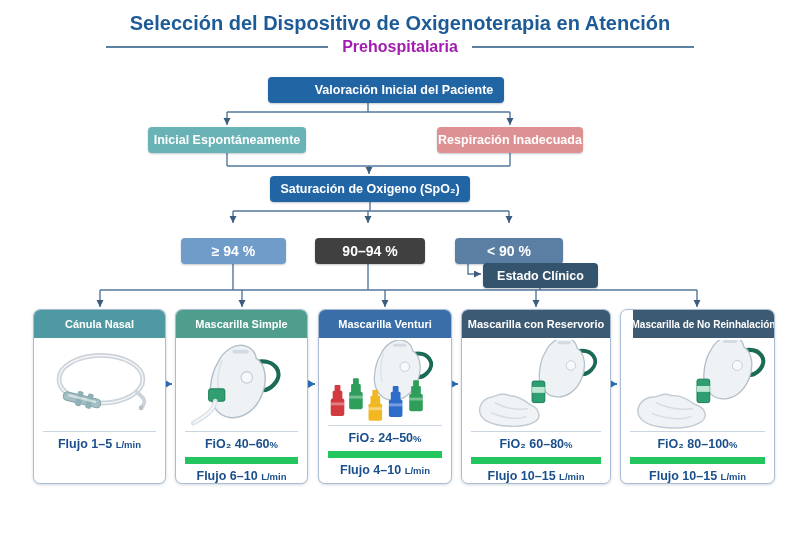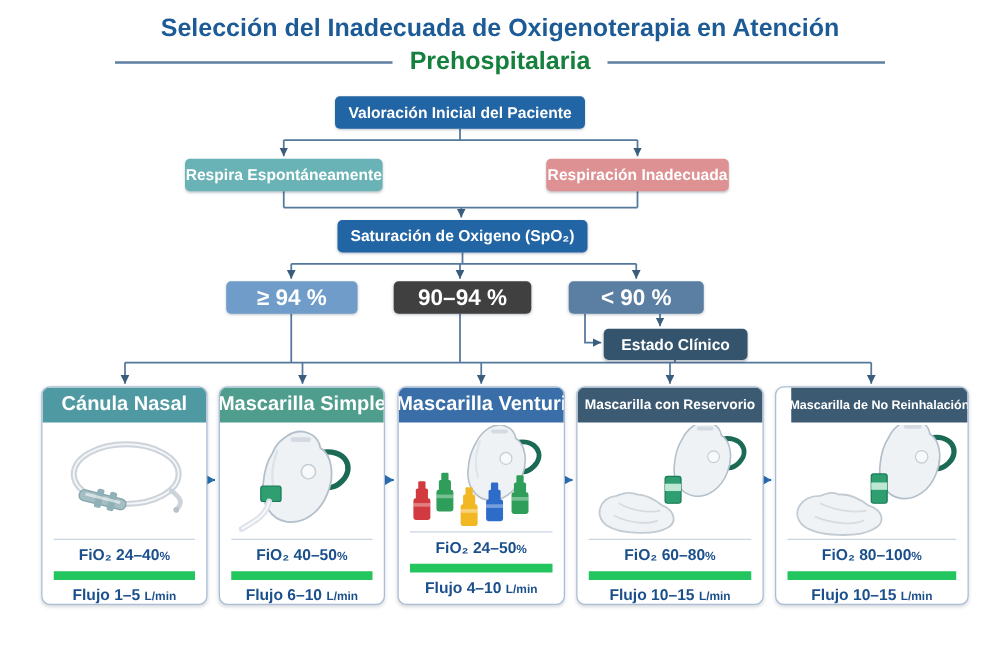--- a/index.html
+++ b/index.html
@@ -4,37 +4,37 @@
 <style>
   html,body{margin:0;padding:0;background:#fff;}
   body{width:800px;height:533px;overflow:hidden;font-family:"Liberation Sans","DejaVu Sans",sans-serif;}
   #canvas{position:relative;width:800px;height:533px;background:#fff;}
 
   
   .title-wrap{position:absolute;top:12px;left:0;width:100%;text-align:center;}
   .title-l1{font-size:20px;font-weight:bold;color:#1d5b97;}
   .title-l2-row{display:flex;align-items:center;justify-content:center;margin-top:3px;}
   .title-rule{width:222px;border-top:2px solid #5d7fa0;height:0;}
-  .title-l2{font-size:20px;font-weight:bold;color:#15803d;margin:0 14px;}
+  .title-l2{font-size:16px;font-weight:bold;color:#a21caf;margin:0 14px;}
 
   
   .node{position:absolute;display:flex;align-items:center;justify-content:center;
         color:#fff;font-weight:bold;border-radius:4px;font-size:12.5px;
         box-shadow:0 1px 2px rgba(20,40,60,.25);white-space:nowrap;}
-  .node.range{font-size:18px;}
+  .node.range{font-size:14px;margin-top:13px;}
 
   
   #connectors{position:absolute;left:0;top:0;width:800px;height:533px;pointer-events:none;}
 
   
   .card{position:absolute;top:309px;height:175px;background:#fff;
         border:1.5px solid #a9bed4;border-radius:7px;overflow:hidden;
         box-shadow:0 1px 3px rgba(20,40,60,.18);box-sizing:border-box;}
   .card-head{height:28px;display:flex;align-items:center;justify-content:center;
-             color:#fff;font-weight:bold;font-size:16px;white-space:nowrap;}
+             color:#fff;font-weight:bold;font-size:11px;white-space:nowrap;}
   .card.c4 .card-head{font-size:11px;}
   .card.c5 .card-head{font-size:10px;}
   .card-fig{height:93px;display:flex;align-items:center;justify-content:center;}
   .card-fig svg{display:block;}
   .card-foot{margin:0 9px;border-top:1px solid #c9d5e2;}
   .frow{height:25px;line-height:25px;text-align:center;color:#1a4f8c;
         font-weight:bold;font-size:12.5px;white-space:nowrap;}
   .frow + .frow{border-top:7px solid #22c55e;}
   .unit{font-size:9.5px;font-weight:bold;}
 </style>
@@ -80,31 +80,31 @@
 
     <g stroke="#2a6cb0" stroke-width="1.8" fill="none">
       <path d="M165,384 H172" marker-end="url(#ahb)"></path>
       <path d="M308,384 H315" marker-end="url(#ahb)"></path>
       <path d="M451,384 H458" marker-end="url(#ahb)"></path>
       <path d="M610,384 H617" marker-end="url(#ahb)"></path>
     </g>
   </svg>
 
   <div class="title-wrap">
-    <div class="title-l1">Selección del Inadecuada de Oxigenoterapia en Atención</div>
+    <div class="title-l1">Selección del Dispositivo de Oxigenoterapia en Atención</div>
     <div class="title-l2-row">
       <span class="title-rule"></span>
       <span class="title-l2">Prehospitalaria</span>
       <span class="title-rule"></span>
     </div>
   </div>
 
-  <div class="node" style="left: 268px; top: 77px; width: 200px; height: 26px; background: rgb(34, 101, 165);">Valoración Inicial del Paciente</div>
-
-  <div class="node" style="left: 148px; top: 127px; width: 158px; height: 26px; background: rgb(105, 179, 182);">Respira Espontáneamente</div>
+  <div class="node" style="left: 268px; top: 77px; width: 200px; height: 26px; background: rgb(34, 101, 165); padding-left: 36px;">Valoración Inicial del Paciente</div>
+
+  <div class="node" style="left: 148px; top: 127px; width: 158px; height: 26px; background: rgb(105, 179, 182);">Inicial Espontáneamente</div>
 
   <div class="node" style="left: 270px; top: 176px; width: 200px; height: 26px; background: rgb(34, 101, 165);">Saturación de Oxigeno (SpO₂)</div>
 
   <div class="node" style="left: 437px; top: 127px; width: 146px; height: 26px; background: rgb(222, 145, 146);">Respiración Inadecuada</div>
 
   <div class="node range" style="left: 181px; top: 225px; width: 105px; height: 26px; background: rgb(111, 156, 201);">≥ 94 %</div>
 
   <div class="node range" style="left: 315px; top: 225px; width: 110px; height: 26px; background: #404040;">90–94 %</div>
 
   <div class="node range" style="left: 455px; top: 225px; width: 108px; height: 26px; background: rgb(91, 127, 163);">&lt; 90 %</div>
@@ -121,41 +121,40 @@
         <circle cx="108" cy="70" r="2.4" fill="#b9c2c9"></circle>
         <g transform="rotate(14 46 62)">
           <rect x="26" y="57" width="40" height="9" rx="4" fill="#a5bec3" stroke="#7fa3a9" stroke-width="1"></rect>
           <rect x="40" y="53" width="6" height="16" rx="2" fill="#8fb0b6"></rect>
           <rect x="51" y="53" width="6" height="16" rx="2" fill="#8fb0b6"></rect>
           <rect x="31" y="59" width="30" height="2.5" fill="#ffffff" opacity="0.55"></rect>
         </g>
       </svg>
     </div>
     <div class="card-foot">
-      <div class="frow"><span>FiO₂ 24–40</span><span class="unit">%</span></div>
       <div class="frow"><span>Flujo 1–5</span> <span class="unit">L/min</span></div>
     </div>
   </section>
 
   <section class="card c2" style="left:175px;width:133px;">
     <div class="card-head" style="background: rgb(79, 157, 141);">Mascarilla Simple</div>
     <div class="card-fig">
       <svg width="124" height="90" viewBox="0 0 130 92">
         <path d="M80,22 C100,18 110,34 98,46 C92,52 86,52 82,50" fill="none" stroke="#1b6a55" stroke-width="4.5" stroke-linecap="round"></path>
         <path d="M52,8 C64,0 78,6 80,18 C90,24 92,42 86,56 C80,72 66,82 52,80 C38,78 30,64 32,48 C33,36 36,28 40,22 C43,15 46,12 52,8 Z" fill="#eef2f5" stroke="#b3bfca" stroke-width="1.5"></path>
         <path d="M44,20 C40,30 38,44 42,58" fill="none" stroke="#dde4ea" stroke-width="2"></path>
         <rect x="55" y="9" width="17" height="4" rx="2" fill="#d3dae1"></rect>
         <circle cx="70" cy="38" r="6" fill="#f7f9fa" stroke="#c4cdd5" stroke-width="1.2"></circle>
         <rect x="30" y="50" width="17" height="13" rx="2" fill="#2f9e71" stroke="#177a55" stroke-width="1"></rect>
         <path d="M37,63 C35,74 26,79 14,86" stroke="#dde3e9" stroke-width="5" fill="none" stroke-linecap="round"></path>
         <path d="M37,63 C35,74 26,79 14,86" stroke="#f7f9fb" stroke-width="1.6" fill="none"></path>
       </svg>
     </div>
     <div class="card-foot">
-      <div class="frow"><span>FiO₂ 40–50</span><span class="unit">%</span></div>
+      <div class="frow"><span>FiO₂ 40–60</span><span class="unit">%</span></div>
       <div class="frow"><span>Flujo 6–10</span> <span class="unit">L/min</span></div>
     </div>
   </section>
 
   <section class="card c3" style="left:318px;width:134px;">
     <div class="card-fig" style="position:absolute;top:28px;left:0;right:0;">
       <svg width="126" height="90" viewBox="0 0 130 92">
         <g transform="translate(28,-4) scale(0.82)">
           <path d="M80,22 C100,18 110,34 98,46 C92,52 86,52 82,50" fill="none" stroke="#1b6a55" stroke-width="5" stroke-linecap="round"></path>
           <path d="M52,8 C64,0 78,6 80,18 C90,24 92,42 86,56 C80,72 66,82 52,80 C38,78 30,64 32,48 C33,36 36,28 40,22 C43,15 46,12 52,8 Z" fill="#eef2f5" stroke="#b3bfca" stroke-width="1.6"></path>

